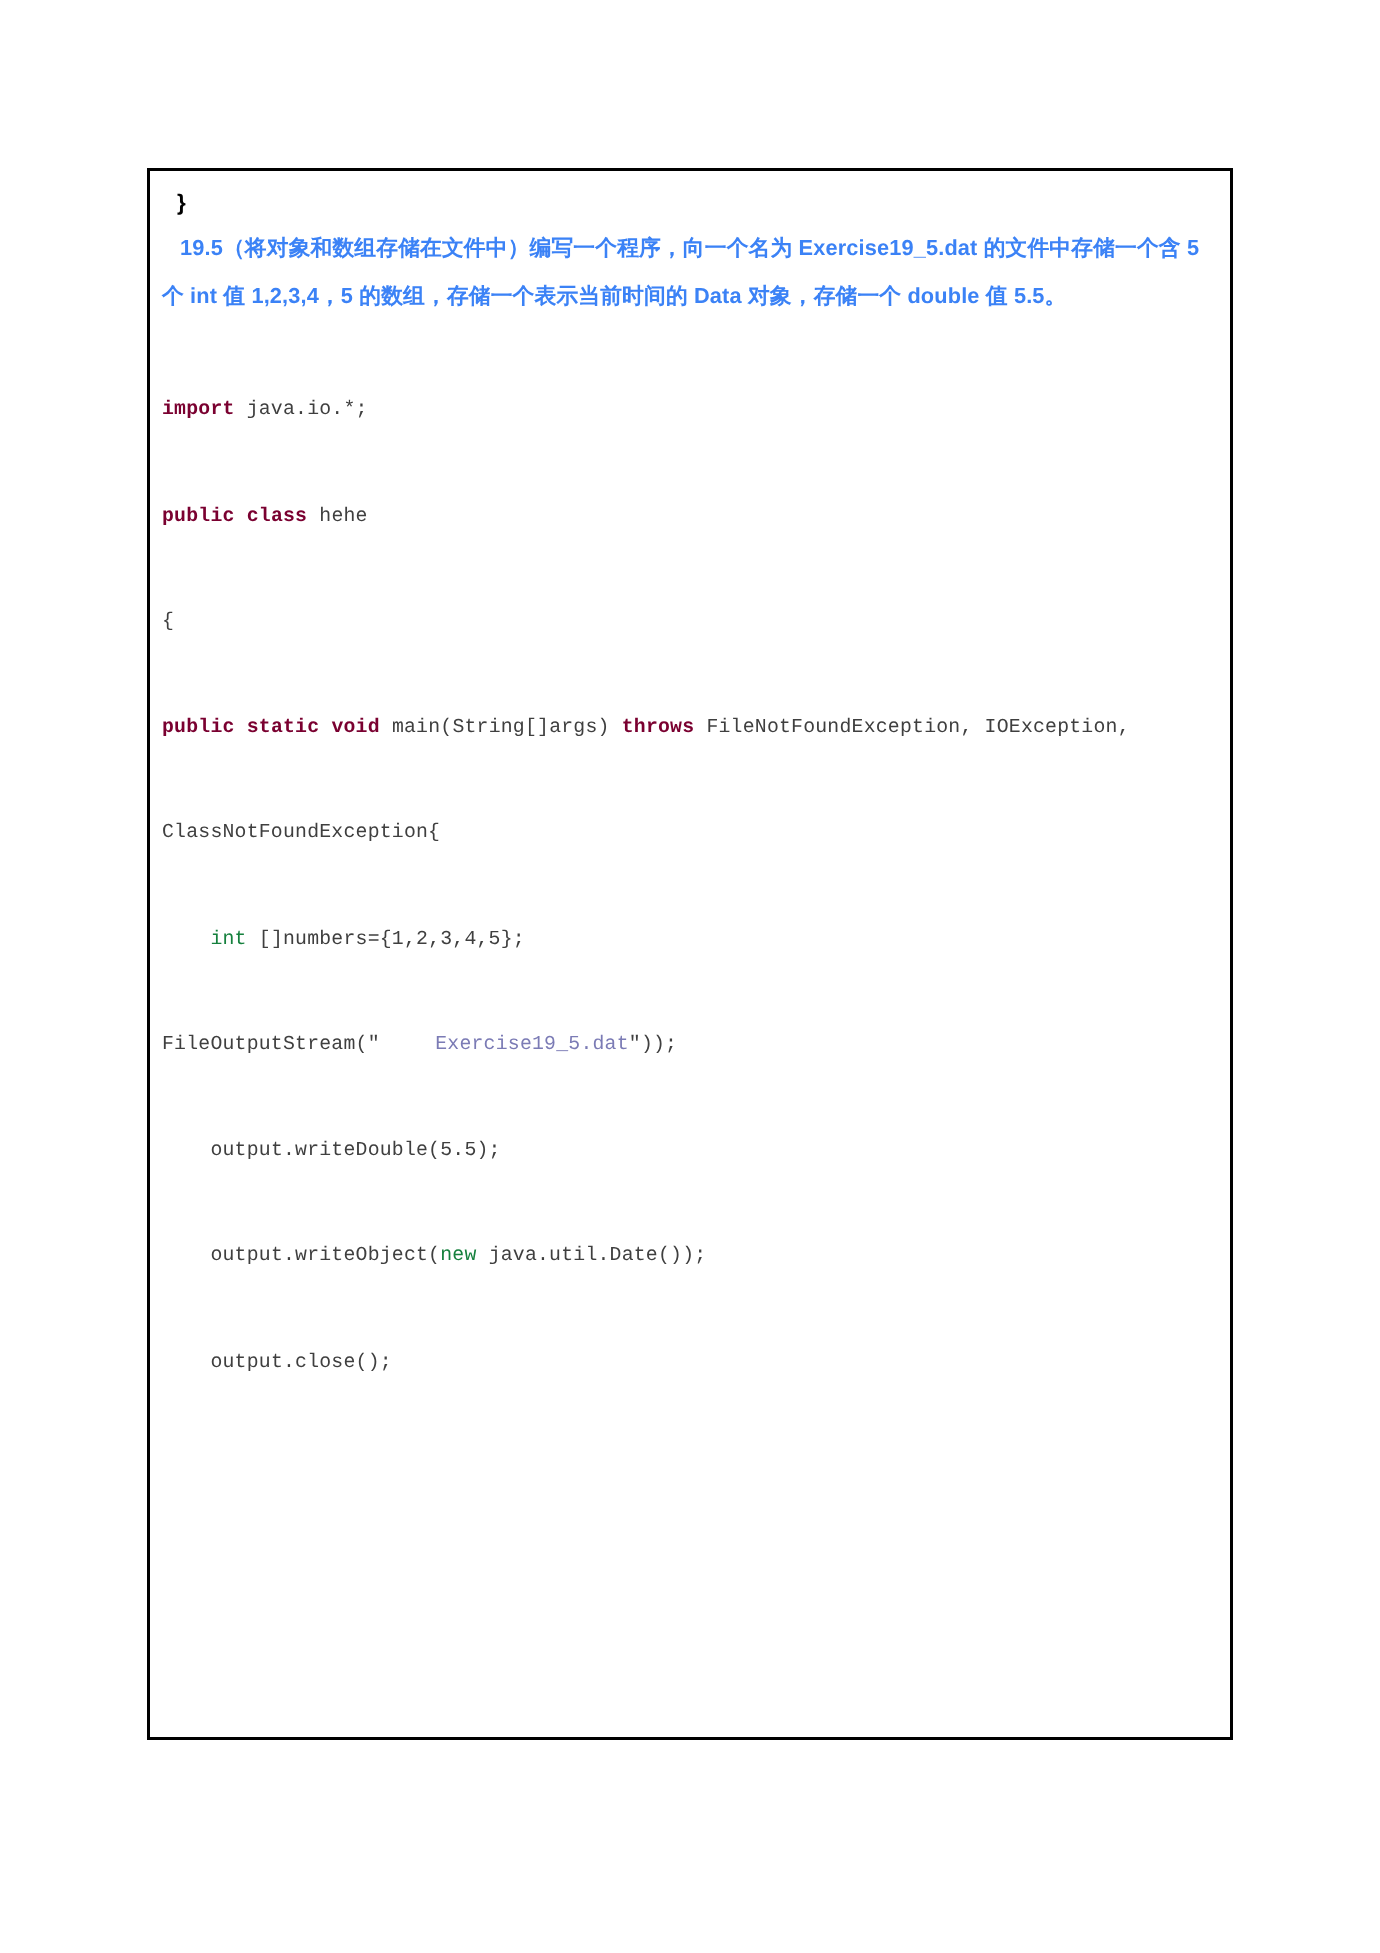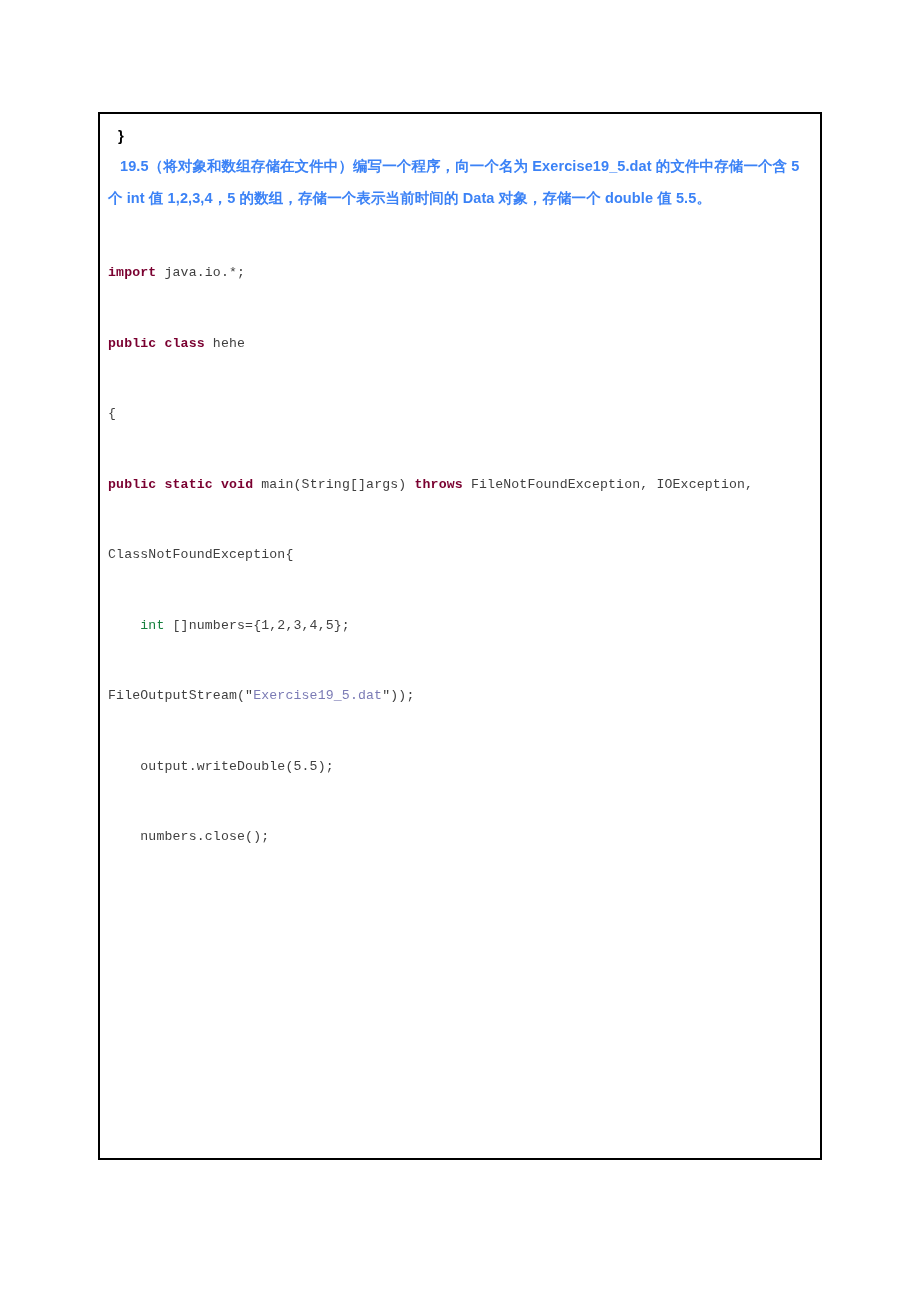--- a/index.html
+++ b/index.html
@@ -68,21 +68,21 @@
     font-size: 13.2px;
     line-height: 23.5px;
     color: #3f3f3f;
     white-space: pre-wrap;
     word-break: break-word;
     letter-spacing: 0.15px;
   }
   .code .ln { display: block; min-height: 23.5px; }
   .kw        { color: #7a0030; font-weight: bold; }   
   .kw2       { color: #15803d; font-weight: normal; }   
-  .str       { color: #7b7bb5; }
+  .str       { color: #7b7bb5; margin-left: 37px; }
 </style>
 </head>
 <body>
 
 <div id="page-frame">
   <div id="page-inner">
 
     <div class="brace-line">}</div>
 
 
@@ -90,21 +90,22 @@
 
     <div class="code">
       <span class="ln" id="l01"><span class="kw">import</span> java.io.*;</span>
       <span class="ln" id="l02"><span class="kw">public</span> <span class="kw">class</span> hehe</span>
       <span class="ln" id="l03">{</span>
       <span class="ln" id="l04"><span class="kw">public</span> <span class="kw">static</span> <span class="kw">void</span> main(String[]args) <span class="kw">throws</span> FileNotFoundException, IOException,</span>
       <span class="ln" id="l05">ClassNotFoundException{</span>
       <span class="ln" id="l06">    <span class="kw2">int</span> []numbers={1,2,3,4,5};</span>
       <span class="ln" id="l08">FileOutputStream("<span class="str">Exercise19_5.dat</span>"));</span>
       <span class="ln" id="l09">    output.writeDouble(5.5);</span>
-      <span class="ln" id="l12">    numbers.close();</span>
+      <span class="ln" id="l11">    output.writeObject(<span class="kw2">new</span> java.util.Date());</span>
+      <span class="ln" id="l12">    output.close();</span>
       
       
       
       
       
       
       
       
       
       

